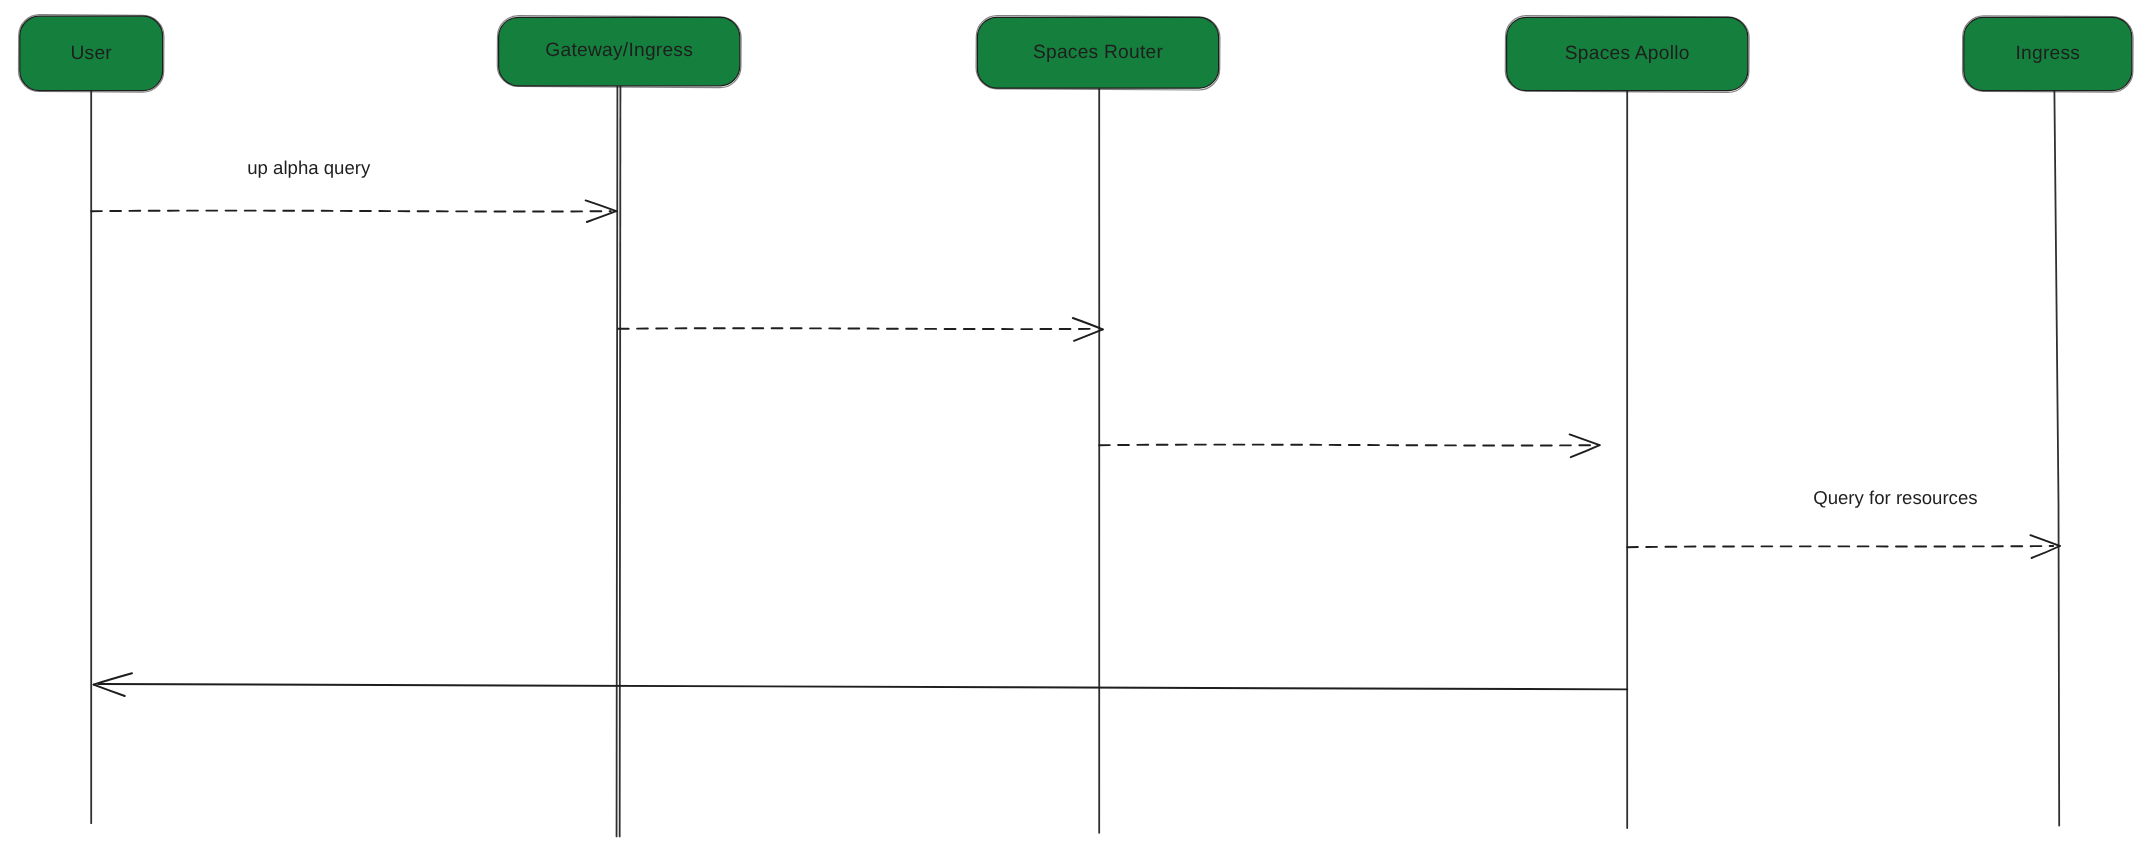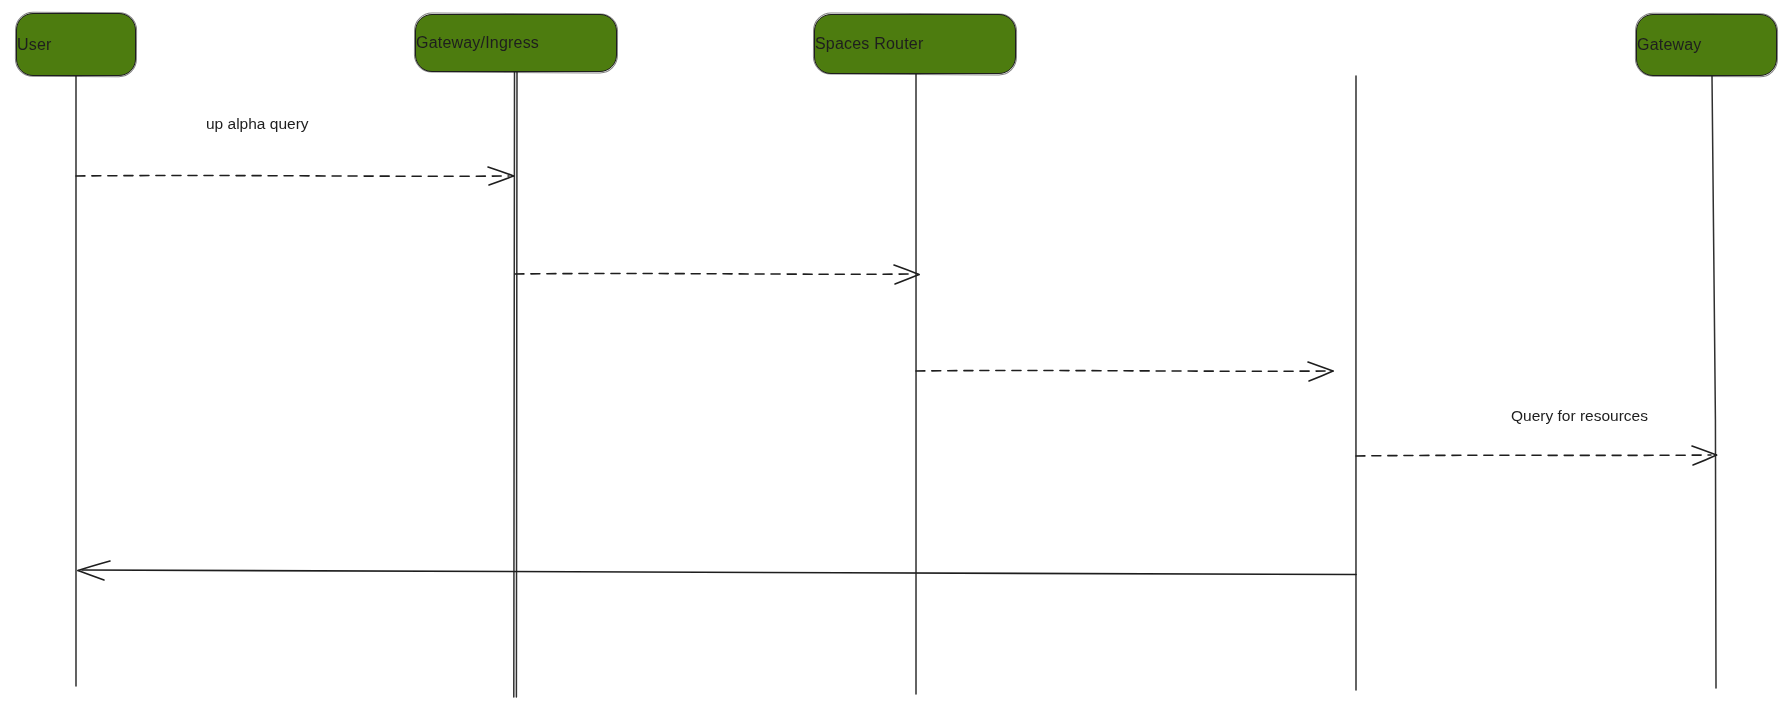--- a/index.html
+++ b/index.html
@@ -21,23 +21,24 @@
     left: 0;
     top: 0;
     width: 1792px;
     height: 713px;
   }
   .actor-box {
     position: absolute;
     box-sizing: border-box;
     border: 1.6px solid #1e1e1e;
     border-radius: 17px;
-    background: #4d7c0f;
+    background: #15803d;
     display: flex;
     align-items: center;
+    justify-content: center;
     font-size: 16px;
     letter-spacing: 0.2px;
     z-index: 2;
   }
   
   .actor-box::before {
     content: "";
     position: absolute;
     inset: -2px;
     border: 1px solid rgba(30,30,30,0.55);
@@ -51,21 +52,21 @@
   .box-spaces-apollo { left: 1255px; top: 14px; width: 202px; height: 62px; }
   .box-postgres      { left: 1636px; top: 14px; width: 141px; height: 62px; }
 
   .msg-label {
     position: absolute;
     font-size: 15.5px;
     line-height: 20px;
     white-space: nowrap;
     z-index: 2;
   }
-  .label-msg1 { left: 206px;  top: 114px; }
+  .label-msg1 { left: 206px;  top: 131px; }
   .label-msg4 { left: 1511px; top: 406px; }
 
   .stroke {
     stroke: #1e1e1e;
     fill: none;
     stroke-linecap: round;
     stroke-linejoin: round;
   }
   .lifeline   { stroke-width: 1.5; opacity: 0.92; }
   .msg-line   { stroke-width: 1.6; }
@@ -119,20 +120,23 @@
 
   <div class="actor-box box-user">
     <span>User</span>
   </div>
   <div class="actor-box box-spaces-router">
     <span>Spaces Router</span>
   </div>
   <div class="actor-box box-gateway">
     <span>Gateway/Ingress</span>
   </div>
+  <div class="actor-box box-spaces-apollo">
+    <span>Spaces Apollo</span>
+  </div>
   <div class="actor-box box-postgres">
-    <span>Gateway</span>
+    <span>Ingress</span>
   </div>
 
   <div class="msg-label label-msg1">up alpha query</div>
   <div class="msg-label label-msg4">Query for resources</div>
 
 </div>
 
 </body></html>

